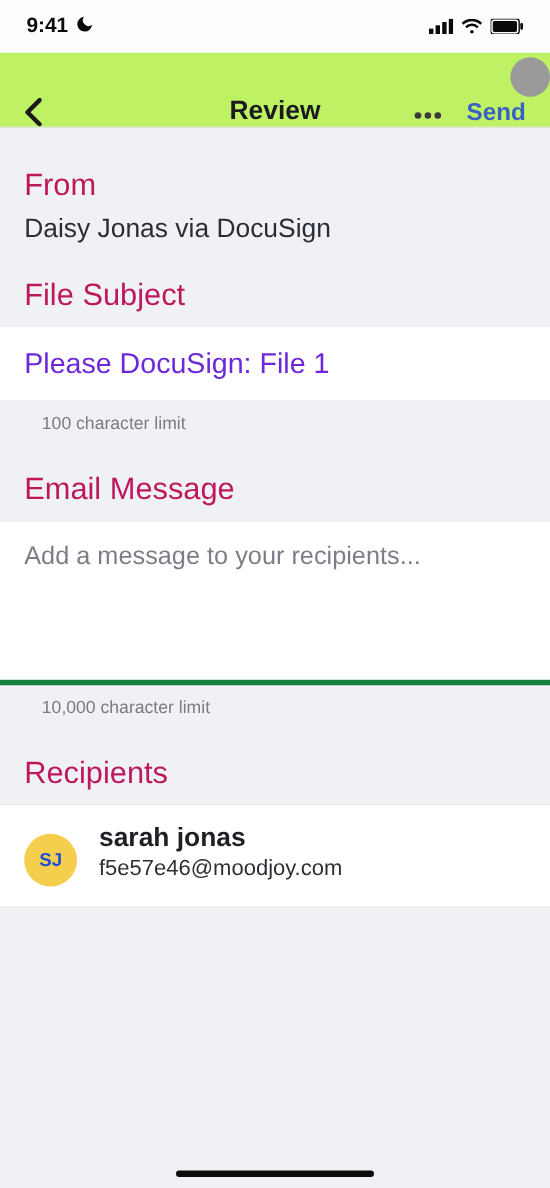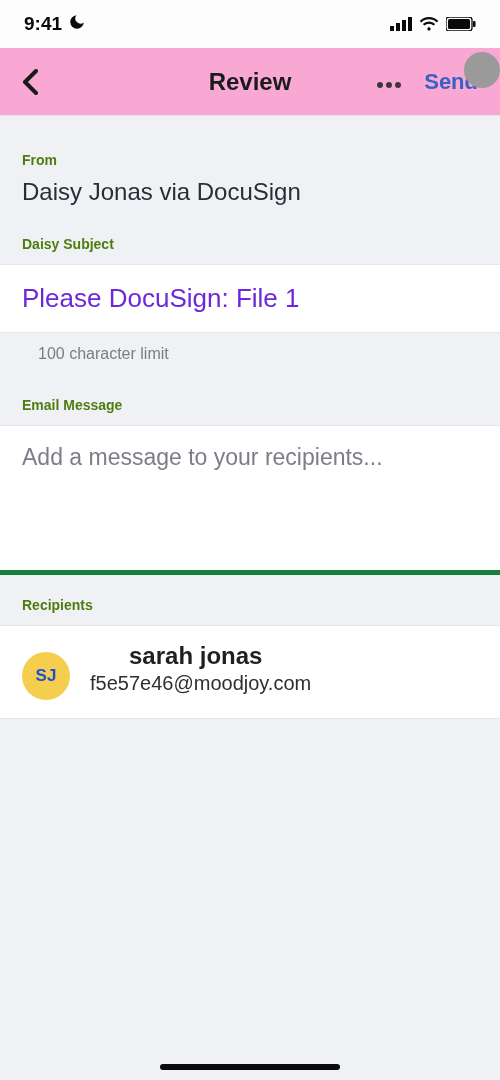--- a/index.html
+++ b/index.html
@@ -20,35 +20,35 @@
       padding: 0 24px;
     }
     .status-left { display: flex; align-items: flex-start; gap: 6px; }
     .status-time { font-weight: 600; font-size: 19px; color: #0a0a0a; }
     .moon-icon { font-size: 18px; color: #0a0a0a; }
     .status-right { display: flex; align-items: center; gap: 7px; }
     .signal-icon svg, .wifi-icon svg, .battery-icon svg { display: block; }
     
     .nav-header {
       height: 68px;
-      background: #f9a8d4;
+      background: #bef264;
       display: flex;
-      align-items: center;
+      align-items: flex-end;
       justify-content: space-between;
       padding: 0 22px;
       border-bottom: 1px solid #e4e4e8;
       position: relative;
     }
     .back-btn { width: 30px; font-size: 26px; color: #1a1a1a; display:flex; align-items:center; }
     .nav-title { font-size: 24px; font-weight: 700; color: #1b1b1f; position: absolute; left: 50%; transform: translateX(-50%); }
     .nav-right { display: flex; align-items: center; gap: 22px; }
     .more-btn { font-size: 22px; color: #3a3a3a; letter-spacing: 2px;}
     .send-btn { font-size: 22px; font-weight: 600; color: #3b60c4; }
     
-    .section-label { padding: 0 22px; font-size: 14px; font-weight: 700; color: #4d7c0f; }
+    .section-label { padding: 0 22px; font-size: 28px; font-weight: 400; color: #be185d; }
     
     .from-block { padding-top: 36px; padding-bottom: 30px; }
     .from-value { padding: 10px 22px 0 22px; font-size: 24px; color: #2b2d36; }
     
     .subject-label-wrap { padding-bottom: 12px; }
     .subject-field {
       background: #ffffff;
       padding: 18px 22px;
       border-top: 1px solid #e6e6ea;
       border-bottom: 1px solid #e6e6ea;
@@ -79,21 +79,21 @@
       gap: 20px;
     }
     .avatar {
       width: 48px; height: 48px; border-radius: 50%;
       background: #f5ce4e; display: flex; align-items: center; justify-content: center;
       margin-top: 10px;
       flex-shrink: 0;
     }
     .avatar-initials { font-size: 17px; font-weight: 700; color: #1d4ed8; }
     .recipient-info { display: flex; flex-direction: column; gap: 2px; }
-    .recipient-name { font-size: 24px; font-weight: 700; color: #1f1f25; margin-left: 39px; }
+    .recipient-name { font-size: 24px; font-weight: 700; color: #1f1f25; }
     .recipient-email { font-size: 20px; color: #2e2e34; }
     .recipient-status { font-size: 20px; color: #2e2e34; }
     
     .home-indicator {
       position: absolute;
       bottom: 10px;
       left: 50%;
       transform: translateX(-50%);
       width: 180px;
       height: 6px;
@@ -167,34 +167,35 @@
 </div>
 
 <div class="grey-dot"></div>
 
 <div class="from-block">
   <div class="section-label">From</div>
   <div class="from-value">Daisy Jonas via DocuSign</div>
 </div>
 
 <div class="subject-label-wrap">
-  <div class="section-label">Daisy Subject</div>
+  <div class="section-label">File Subject</div>
 </div>
 <div class="subject-field">
   <div class="subject-value">Please DocuSign: File 1</div>
 </div>
 <div class="helper-text">100 character limit</div>
 
 <div class="message-section">
   <div class="message-label-wrap">
     <div class="section-label">Email Message</div>
   </div>
   <div class="message-field">
     <div class="message-placeholder">Add a message to your recipients...</div>
   </div>
+  <div class="helper-text">10,000 character limit</div>
 </div>
 
 <div class="recipients-section">
   <div class="recipients-label-wrap">
     <div class="section-label">Recipients</div>
   </div>
   <div class="recipient-row">
     <div class="avatar">
       <span class="avatar-initials">SJ</span>
     </div>

